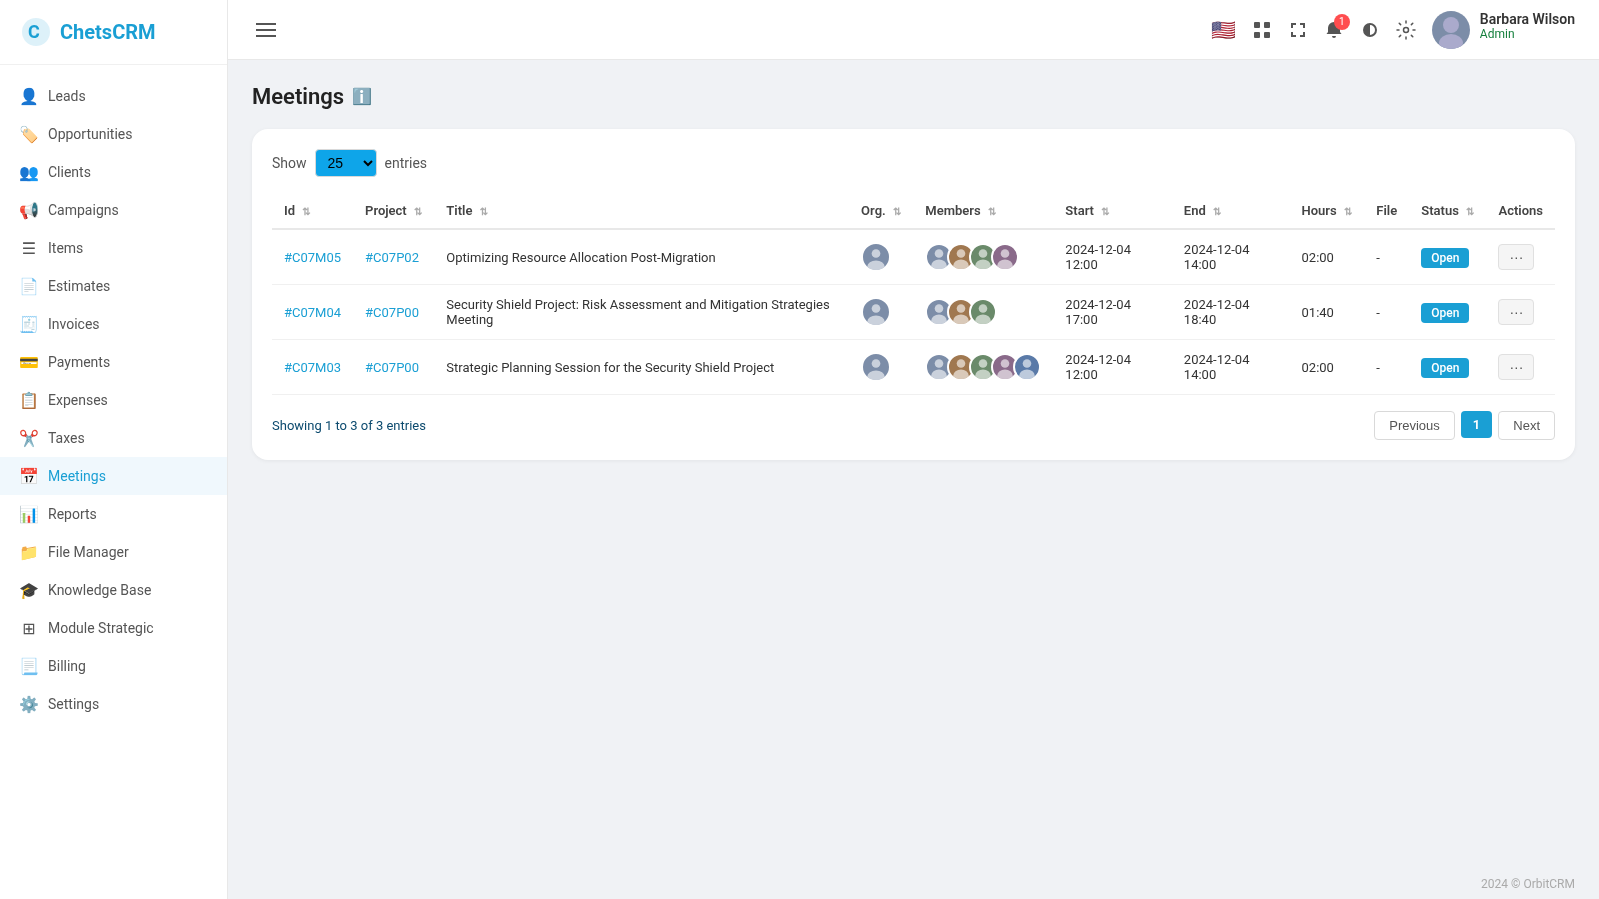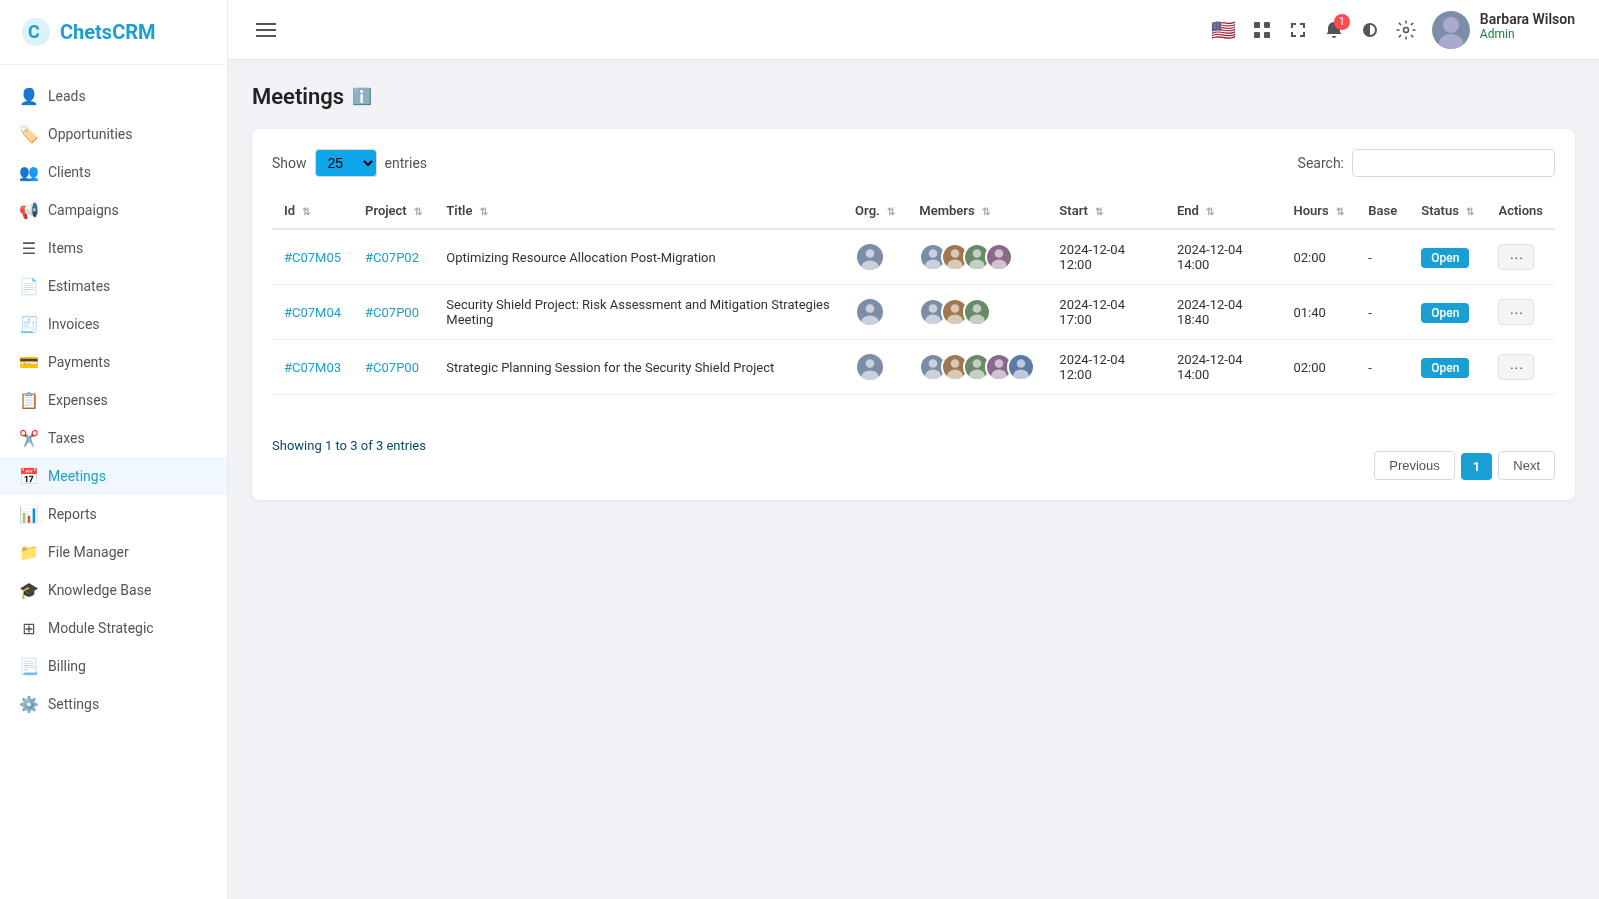--- a/index.html
+++ b/index.html
@@ -39,21 +39,21 @@
     
     .page-header { display: flex; align-items: center; justify-content: space-between; margin-bottom: 20px; }
     .page-title-section { display: flex; align-items: center; gap: 8px; }
     .page-title { font-size: 22px; font-weight: 600; color: #222; }
     .info-icon { color: #aaa; cursor: pointer; font-size: 16px; }
     .page-actions { display: flex; align-items: center; gap: 8px; }
     .status-select { border: 1px solid #d9d9d9; border-radius: 6px; padding: 8px 14px; font-size: 14px; color: #888; background: #fff; outline: none; cursor: pointer; min-width: 160px; }
     .add-btn { background: #1a9fd4; color: #fff; border: none; border-radius: 6px; width: 36px; height: 36px; font-size: 20px; cursor: pointer; display: flex; align-items: center; justify-content: center; }
 
     
-    .table-card { background: #fff; border-radius: 8px; padding: 20px; box-shadow: 0 1px 4px rgba(0,0,0,0.06); }
+    .table-card { background: #fff; border-radius: 16px; padding: 20px; box-shadow: 0 1px 4px rgba(0,0,0,0.06); }
     .table-controls { display: flex; align-items: center; justify-content: space-between; margin-bottom: 16px; }
     .show-entries { display: flex; align-items: center; gap: 8px; font-size: 14px; color: #555; }
     .entries-select { border: 1px solid #d9d9d9; border-radius: 4px; padding: 4px 8px; font-size: 14px; background: #0ea5e9; }
     .search-section { display: flex; align-items: center; gap: 8px; }
     .search-label { font-size: 14px; color: #555; }
     .search-input { border: 1px solid #d9d9d9; border-radius: 4px; padding: 5px 10px; font-size: 14px; outline: none; }
 
     
     table { width: 100%; border-collapse: collapse; font-size: 13px; }
     thead tr { border-bottom: 2px solid #e8e8e8; }
@@ -66,21 +66,21 @@
     .avatar-circle { width: 28px; height: 28px; border-radius: 50%; background: #bbb; border: 2px solid #fff; margin-left: -6px; overflow: hidden; display: flex; align-items: center; justify-content: center; font-size: 10px; color: #fff; font-weight: 600; }
     .avatar-circle:first-child { margin-left: 0; }
     .avatar-org { width: 30px; height: 30px; border-radius: 50%; background: #888; border: 2px solid #fff; overflow: hidden; display: flex; align-items: center; justify-content: center; font-size: 11px; color: #fff; }
 
     .status-badge { background: #1a9fd4; color: #fff; border-radius: 4px; padding: 3px 10px; font-size: 12px; font-weight: 500; }
     .actions-btn { background: #f5f5f5; border: 1px solid #e0e0e0; border-radius: 4px; padding: 4px 10px; cursor: pointer; color: #555; font-size: 14px; }
 
     
     .table-footer { display: flex; align-items: center; justify-content: space-between; margin-top: 16px; }
     .showing-text { font-size: 13px; color: #0c4a6e; }
-    .pagination { display: flex; align-items: flex-end; gap: 6px; margin-top: 40px; }
+    .pagination { display: flex; align-items: flex-start; gap: 6px; }
     .page-btn { padding: 6px 14px; border: 1px solid #d9d9d9; border-radius: 4px; background: #fff; color: #555; cursor: pointer; font-size: 13px; }
     .page-num { padding: 6px 12px; border-radius: 4px; background: #1a9fd4; color: #fff; font-size: 13px; font-weight: 600; }
 
     
     .footer { text-align: right; padding: 8px 24px; font-size: 12px; color: #aaa; background: #f0f2f5; }
 
     
     .av-1 { background: #7c8da8; }
     .av-2 { background: #a07850; }
     .av-3 { background: #6a8a6a; }
@@ -242,38 +242,34 @@
         <div class="show-entries">
           <span>Show</span>
           <select class="entries-select">
             <option>10</option>
             <option selected="">25</option>
             <option>50</option>
             <option>100</option>
           </select>
           <span>entries</span>
         </div>
-        <div class="search-section">
-          <label class="search-label">Search:</label>
-          <input type="text" class="search-input" placeholder="" style="">
-        </div>
       </div>
 
       <table>
         <thead>
           <tr>
             <th>Id <span class="sort-icon">⇅</span></th>
             <th>Project <span class="sort-icon">⇅</span></th>
             <th>Title <span class="sort-icon">⇅</span></th>
             <th>Org. <span class="sort-icon">⇅</span></th>
             <th>Members <span class="sort-icon">⇅</span></th>
             <th>Start <span class="sort-icon">⇅</span></th>
             <th>End <span class="sort-icon">⇅</span></th>
             <th>Hours <span class="sort-icon">⇅</span></th>
-            <th>Base</th>
+            <th>File</th>
             <th>Status <span class="sort-icon">⇅</span></th>
             <th>Actions</th>
           </tr>
         </thead>
         <tbody id="table-body">
         <tr>
       <td><a class="link-blue">#C07M05</a></td>
       <td><a class="link-blue">#C07P02</a></td>
       <td>Optimizing Resource Allocation Post-Migration</td>
       <td>
@@ -420,13 +416,16 @@
         <span class="showing-text">Showing 1 to 3 of 3 entries</span>
         <div class="pagination">
           <button class="page-btn">Previous</button>
           <span class="page-num">1</span>
           <button class="page-btn">Next</button>
         </div>
       </div>
     </div>
   </div>
 
+  <div class="footer">
+    <span>2024 © OrbitCRM</span>
+  </div>
 </div>
 
 </body></html>

